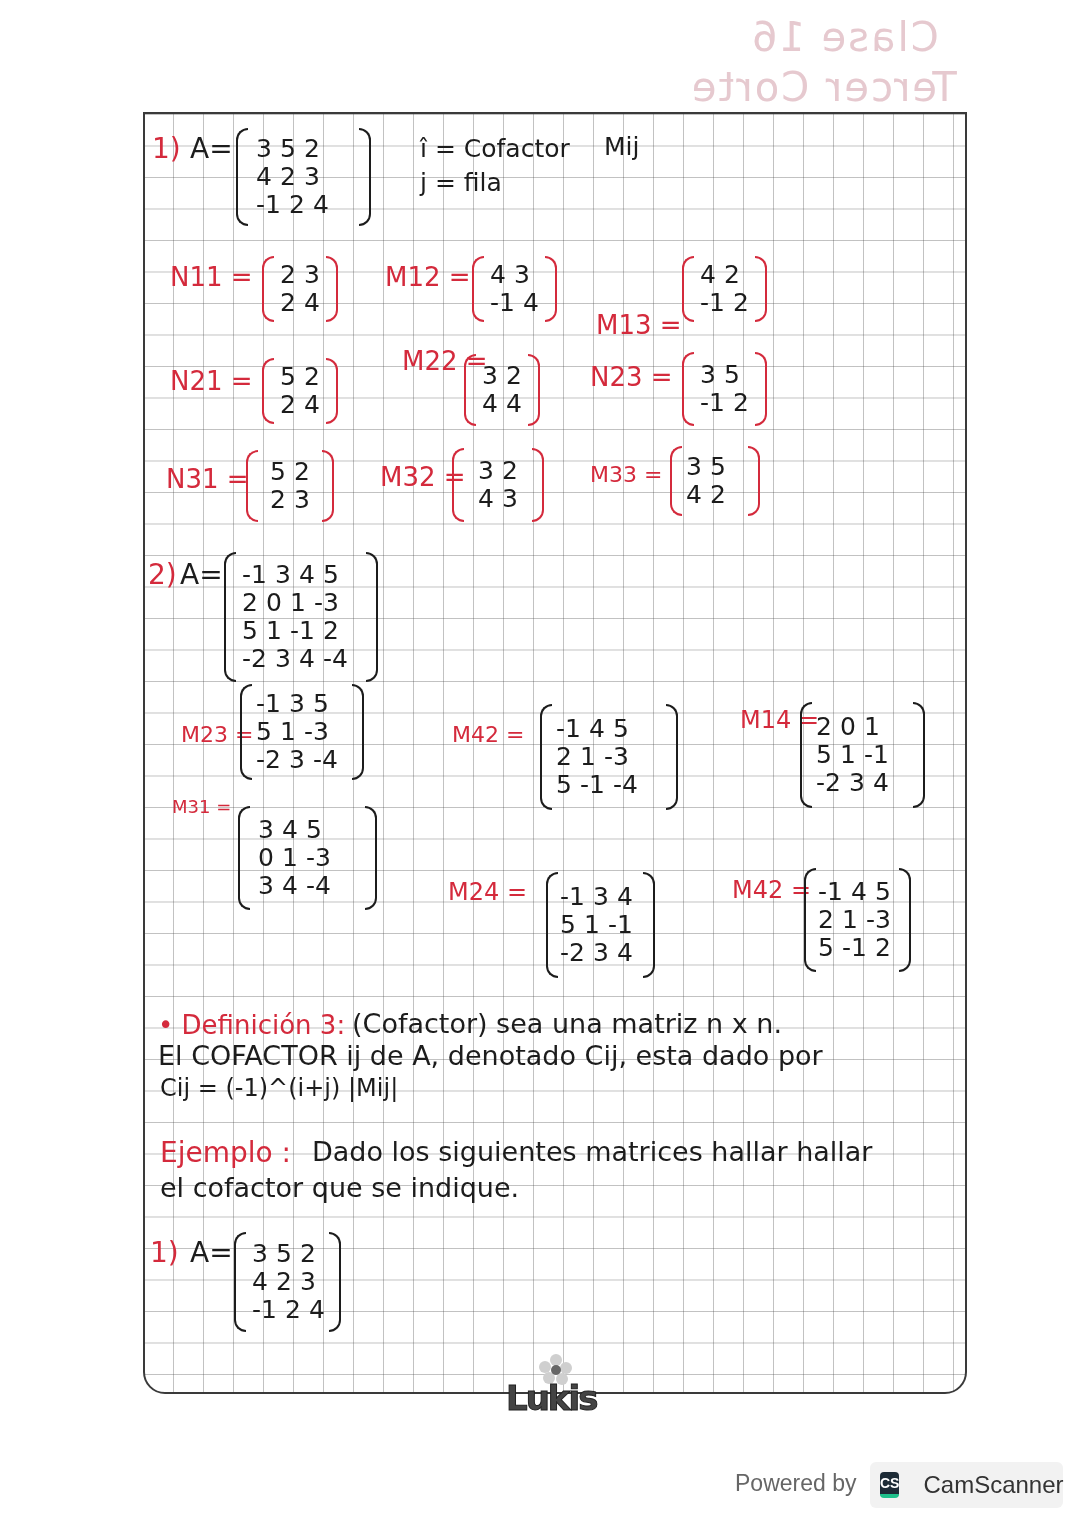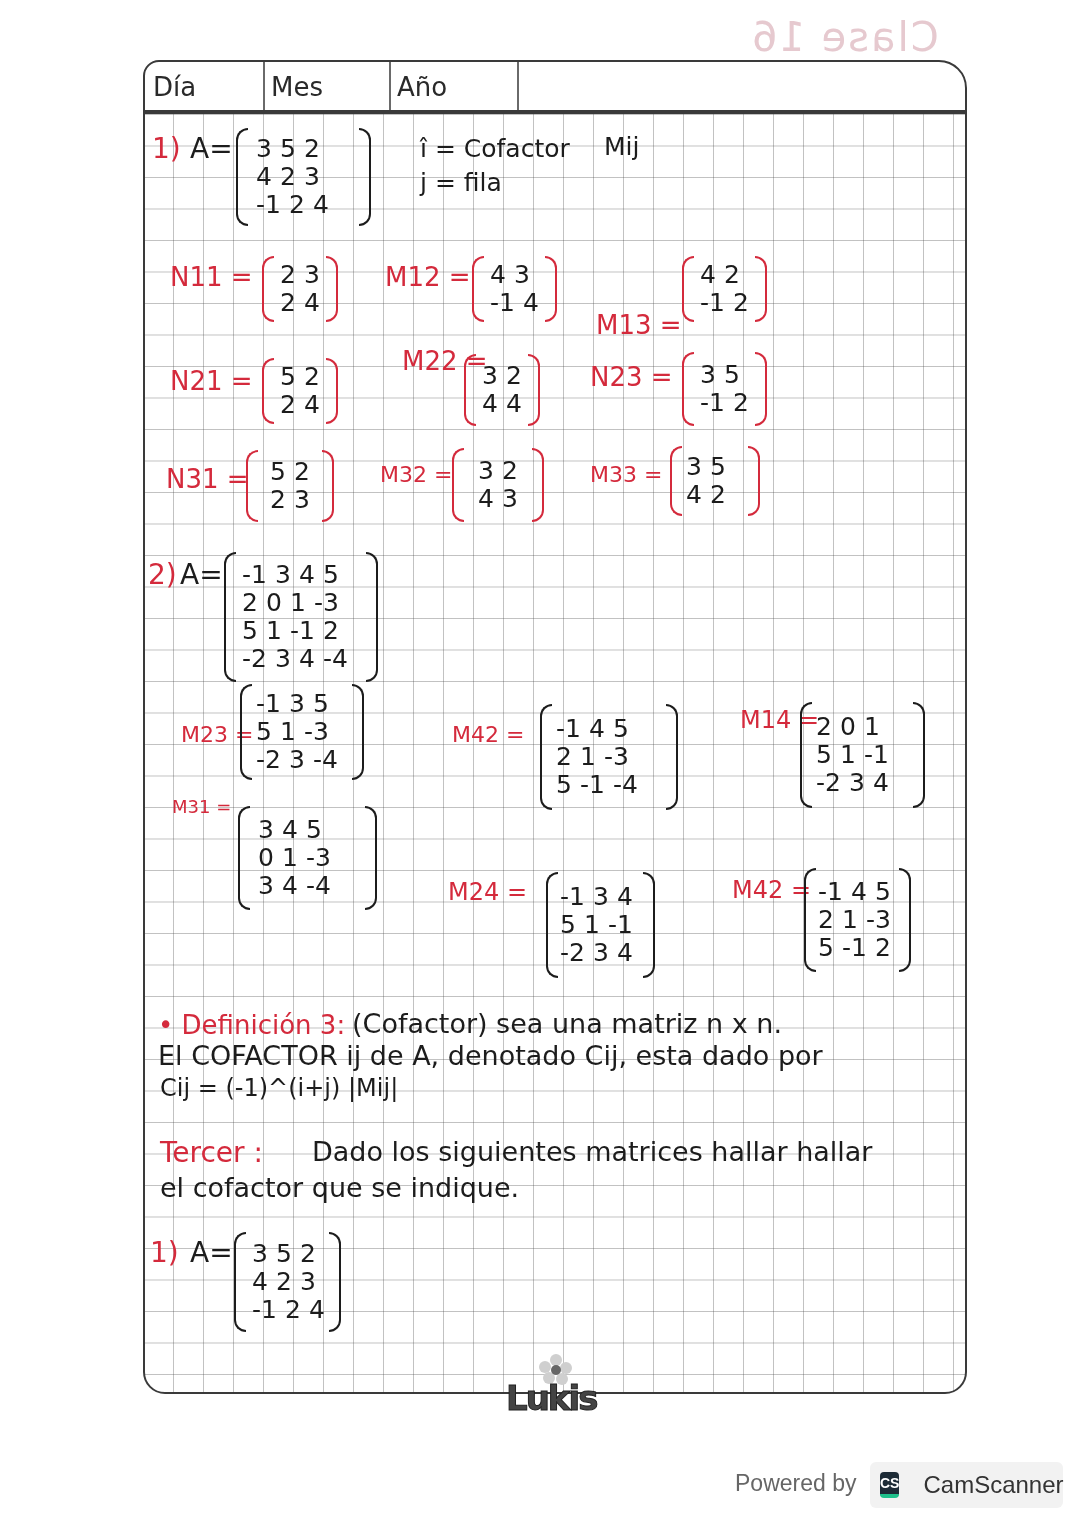--- a/index.html
+++ b/index.html
@@ -45,31 +45,20 @@
              color:#fff; font-family:"Liberation Sans", sans-serif; font-weight:bold; font-size:14px; display:flex; align-items:center; justify-content:center; border-bottom:4px solid #1fc18b; box-sizing:border-box; }
   .cs-name { margin-left:24px; font-family:"Liberation Sans", sans-serif; font-size:24px; color:#333; }
 </style>
 </head>
 <body>
 
 <div class="ghost" style="left:750px; top:14px; font-size:40px;">Clase 16</div>
 <div class="ghost" style="left:690px; top:64px; font-size:40px;">Tercer Corte</div>
 
 <div class="frame">
-  <div class="header">
-    <div class="hcell" style="left:0; width:118px;">
-        <span>Día</span>
-      </div>
-    <div class="hcell" style="left:118px; width:126px;">
-        <span>Mes</span>
-      </div>
-    <div class="hcell" style="left:244px; width:128px;">
-        <span>Año</span>
-      </div>
-  </div>
   <div class="grid"></div>
 </div>
 
 <div class="hw red label" style="left:152px; top:132px; font-size:28px;">1)</div>
 <div class="hw blk label" style="left:190px; top:132px; font-size:28px;">A=</div>
 <div class="mat blkbr" style="left:236px; top:128px; height:98px;">
   <div class="br lb"></div>
   <div class="rows" style="padding:0 30px 0 8px;">
     <div class="row">
         <span>3</span>
@@ -200,21 +189,21 @@
         <span>2</span>
       </div>
     <div class="row">
         <span>2</span>
         <span>3</span>
       </div>
   </div>
     <div class="br rb"></div>
 </div>
 
-<div class="hw red label" style="left:380px; top:462px; font-size:22px;">M32 =</div>
+<div class="hw red label" style="left:380px; top:462px; font-size:26px;">M32 =</div>
 <div class="mat redbr" style="left:452px; top:448px; height:74px;">
   <div class="br lb"></div>
     <div class="rows" style="padding:2px 14px;">
     <div class="row">
         <span>3</span>
         <span>2</span>
       </div>
     <div class="row">
         <span>4</span>
         <span>3</span>
@@ -408,21 +397,21 @@
       </div>
   </div>
     <div class="br rb"></div>
 </div>
 
 <div class="hw red" style="left:146px; top:1010px; font-size:26px;margin-left:12px;">• Definición 3:</div>
 <div class="hw text-line" style="left:352px; top:1008px;">(Cofactor) sea una matriz n x n.</div>
 <div class="hw text-line" style="left:158px; top:1040px;">El COFACTOR ij de A, denotado Cij, esta dado por</div>
 <div class="hw text-line" style="left:160px; top:1074px; font-size:24px;">Cij = (-1)^(i+j) |Mij|</div>
 
-<div class="hw red" style="left:160px; top:1136px; font-size:28px;">Tercer :</div>
+<div class="hw red" style="left:160px; top:1136px; font-size:28px;">Ejemplo :</div>
 <div class="hw text-line" style="left:312px; top:1136px;">Dado los siguientes matrices hallar hallar</div>
 <div class="hw text-line" style="left:160px; top:1172px;">el cofactor que se indique.</div>
 
 <div class="hw red label" style="left:150px; top:1236px; font-size:28px;">1)</div>
 <div class="hw blk label" style="left:190px; top:1236px; font-size:28px;">A=</div>
 <div class="mat blkbr" style="left:234px; top:1232px; height:100px;">
   <div class="br lb"></div>
   <div class="rows" style="padding:0 4px 0 6px;">
     <div class="row">
         <span>3</span>

